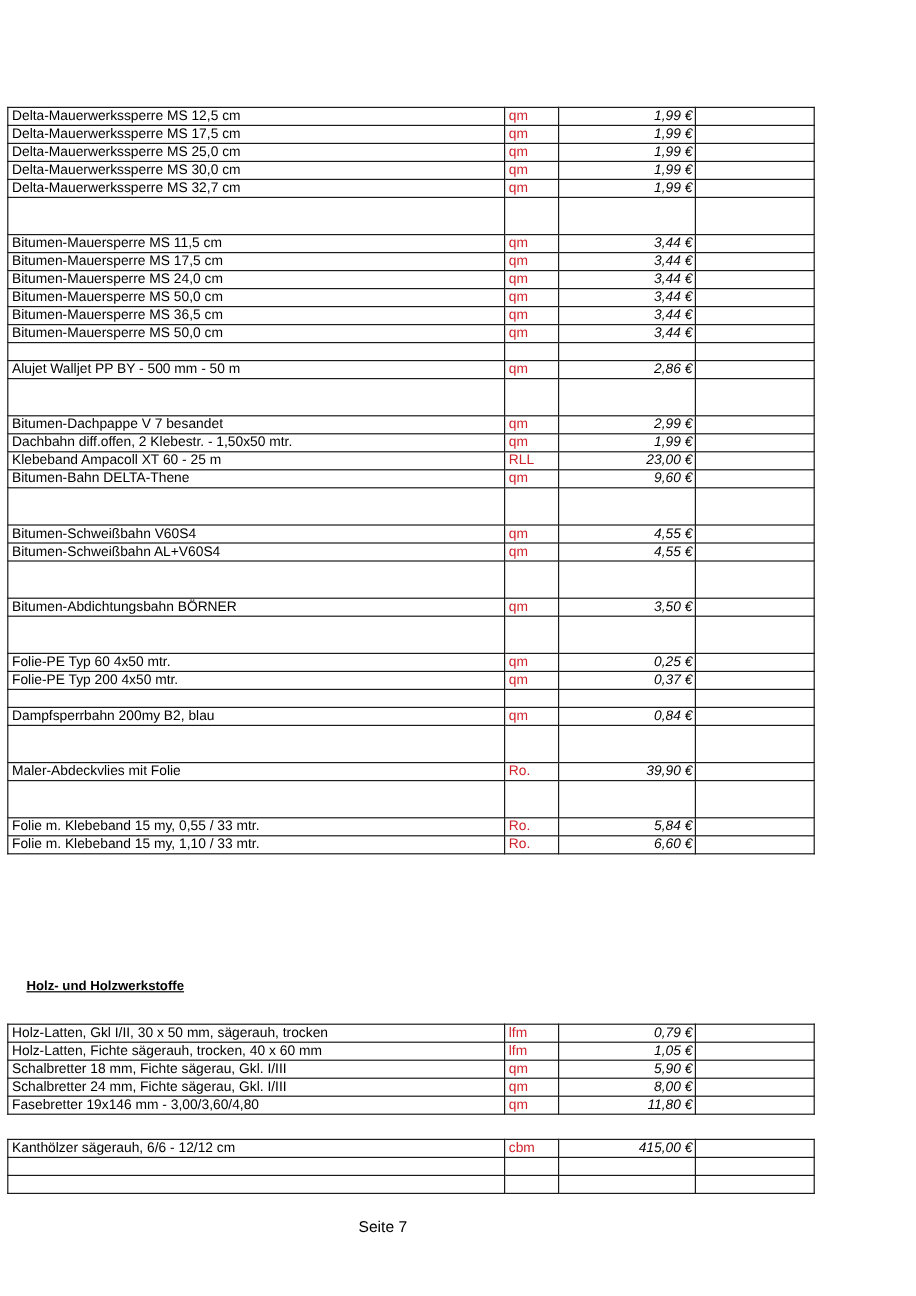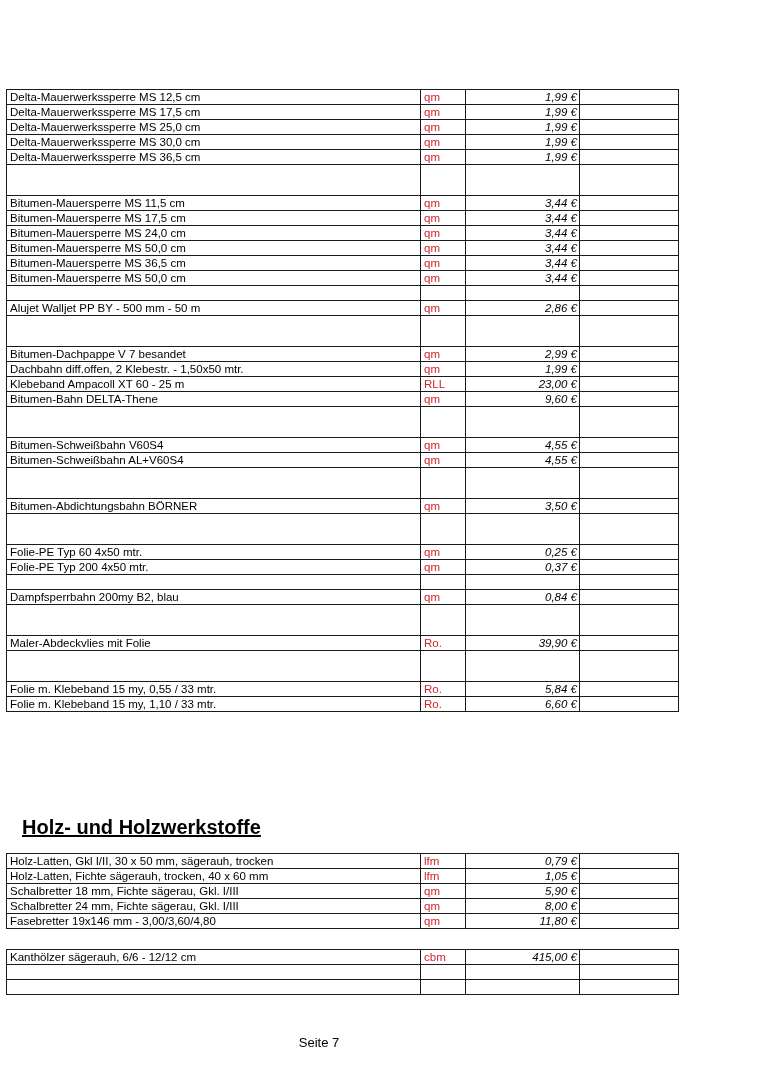--- a/index.html
+++ b/index.html
@@ -11,23 +11,23 @@
   table.pricetable col.c3 { width: 114px; }
   table.pricetable col.c4 { width: 99px; }
   table.pricetable td { border: 1.3px solid #1a1a1a; height: 14px; padding: 0 3px; font-size: 11.5px;
                         line-height: 14px; white-space: nowrap; overflow: hidden; }
   table.pricetable tr.blank2 td { height: 30px; }
   td.unit { color: #d0222a; }
   td.price { text-align: right; padding-right: 2px !important; font-style: italic; }
   #t1 { top: 89px; }
   #t2 { top: 853px; }
   #t3 { top: 949px; }
-  .section-title { position: absolute; left: 22px; top: 816px; font-size: 20px; font-weight: bold;
+  .section-title { position: absolute; left: 22px; top: 816px; font-size: 11px; font-weight: bold;
                    text-decoration: underline; margin: 0; }
-  .footer { position: absolute; left: 0; width: 638px; top: 1015px; text-align: center; font-size: 13px; margin-top: 20px; }
+  .footer { position: absolute; left: 0; width: 638px; top: 1015px; text-align: center; font-size: 13px; }
 </style>
 </head>
 <body>
 
 <table class="pricetable" id="t1">
   <colgroup>
       <col class="c1">
       <col class="c2">
       <col class="c3">
       <col class="c4">
@@ -51,21 +51,21 @@
         <td class="price">1,99 €</td>
         <td></td>
       </tr>
       <tr>
         <td>Delta-Mauerwerkssperre MS 30,0 cm</td>
         <td class="unit" style="color: rgb(208, 34, 42);">qm</td>
         <td class="price">1,99 €</td>
         <td></td>
       </tr>
       <tr>
-        <td>Delta-Mauerwerkssperre MS 36,5 cm</td>
+        <td>Delta-Mauerwerkssperre MS 32,7 cm</td>
         <td class="unit" style="color: rgb(208, 34, 42);">qm</td>
         <td class="price">1,99 €</td>
         <td></td>
       </tr>
       <tr class="blank2">
         <td></td>
         <td></td>
         <td></td>
         <td></td>
       </tr>

